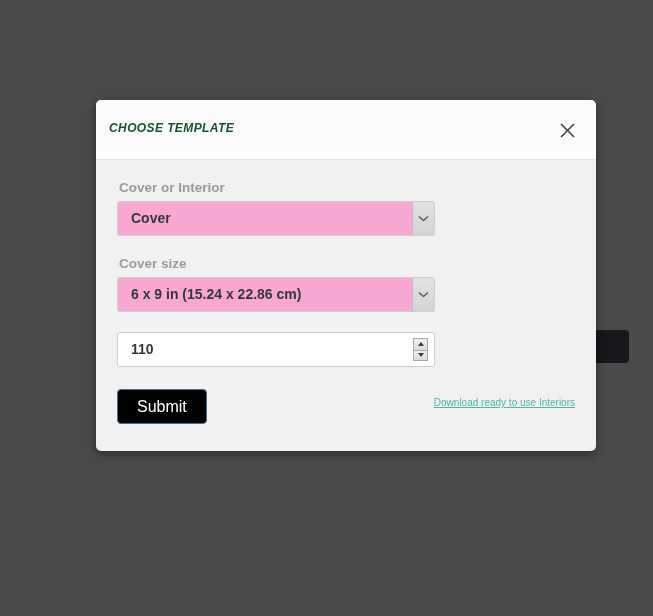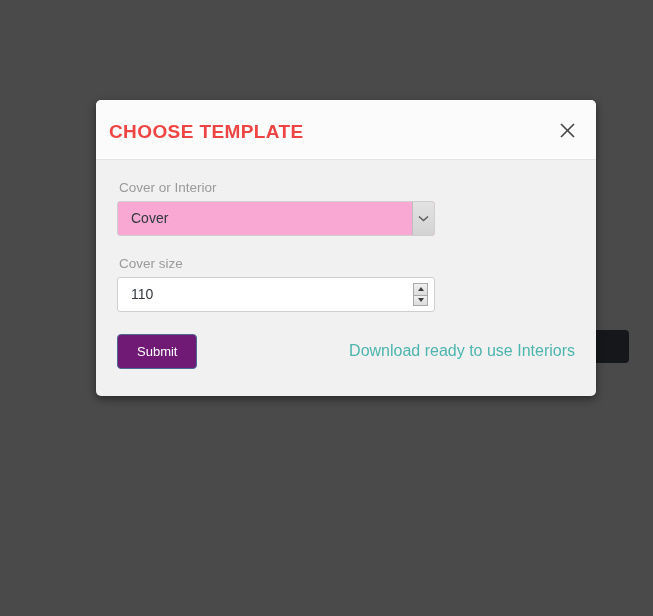--- a/index.html
+++ b/index.html
@@ -68,44 +68,45 @@
     height: 59px;
     background: #fbfbfb;
     border-bottom: 1px solid #e4e4e4;
     border-top-left-radius: 5px;
     border-top-right-radius: 5px;
   }
   .modal-title {
     position: absolute;
     left: 13px;
     top: 21px;
-    font-size: 19px;
+    font-size: 12px;
     font-weight: bold;
     letter-spacing: 0.4px;
-    color: #ef4444;
+    color: #14532d;
+    font-style: italic;
   }
   .modal-close {
     position: absolute;
     right: 15px;
     top: 16px;
     width: 28px;
     height: 28px;
     cursor: pointer;
     color: #4a4a4a;
     display: flex;
     align-items: center;
     justify-content: center;
   }
   .modal-close svg { display: block; }
 
   .modal-body {
     padding: 20px 21px 26px 21px;
   }
 
-  .field-group { margin-bottom: 0; }
+  .field-group { margin-bottom: 0; font-weight: bold; }
   .field-label {
     display: block;
     font-size: 13.5px;
     color: #9a9a9a;
     margin: 0 0 6px 2px;
   }
 
   
   .select-wrap {
     position: relative;
@@ -200,35 +201,36 @@
     position: relative;
     height: 36px;
     margin-top: 2px;
   }
   .submit-button {
     position: absolute;
     left: 0;
     top: 0;
     height: 35px;
     padding: 0 19px;
-    background: #701a75;
+    background: #000000;
     border: 1px solid #4a6b92;
     border-radius: 4px;
     color: #ffffff;
-    font-size: 13px;
+    font-size: 16px;
     line-height: 33px;
     cursor: pointer;
     box-sizing: border-box;
   }
   .download-link {
     position: absolute;
     right: 0;
     top: 8px;
-    font-size: 16px;
+    font-size: 10px;
     color: #4cb5ad;
+    text-decoration: underline;
     cursor: pointer;
     white-space: nowrap;
   }
 </style>
 </head>
 <body>
 
 <div id="page-background">
   <div id="bg-hero-text">D START</div>
   <div id="bg-cta-button">uct</div>
@@ -257,20 +259,28 @@
         <span class="select-arrow-box">
           <svg width="11" height="7" viewBox="0 0 11 7" aria-hidden="true">
             <polyline points="1,1.5 5.5,5.5 10,1.5" fill="none" stroke="#5a5a5a" stroke-width="1.4"></polyline>
           </svg>
         </span>
       </div>
     </div>
 
     <div class="field-group">
       <span class="field-label">Cover size</span>
+      <div class="select-wrap">
+        <span class="select-value">6 x 9 in (15.24 x 22.86 cm)</span>
+        <span class="select-arrow-box">
+          <svg width="11" height="7" viewBox="0 0 11 7" aria-hidden="true">
+            <polyline points="1,1.5 5.5,5.5 10,1.5" fill="none" stroke="#5a5a5a" stroke-width="1.4"></polyline>
+          </svg>
+        </span>
+      </div>
     </div>
 
 
     <div class="field-group">
       <div class="number-wrap">
         <span class="number-value">110</span>
         <span class="spinner">
           <span class="spin-btn spin-up">
               <span class="tri-up"></span>
             </span>

